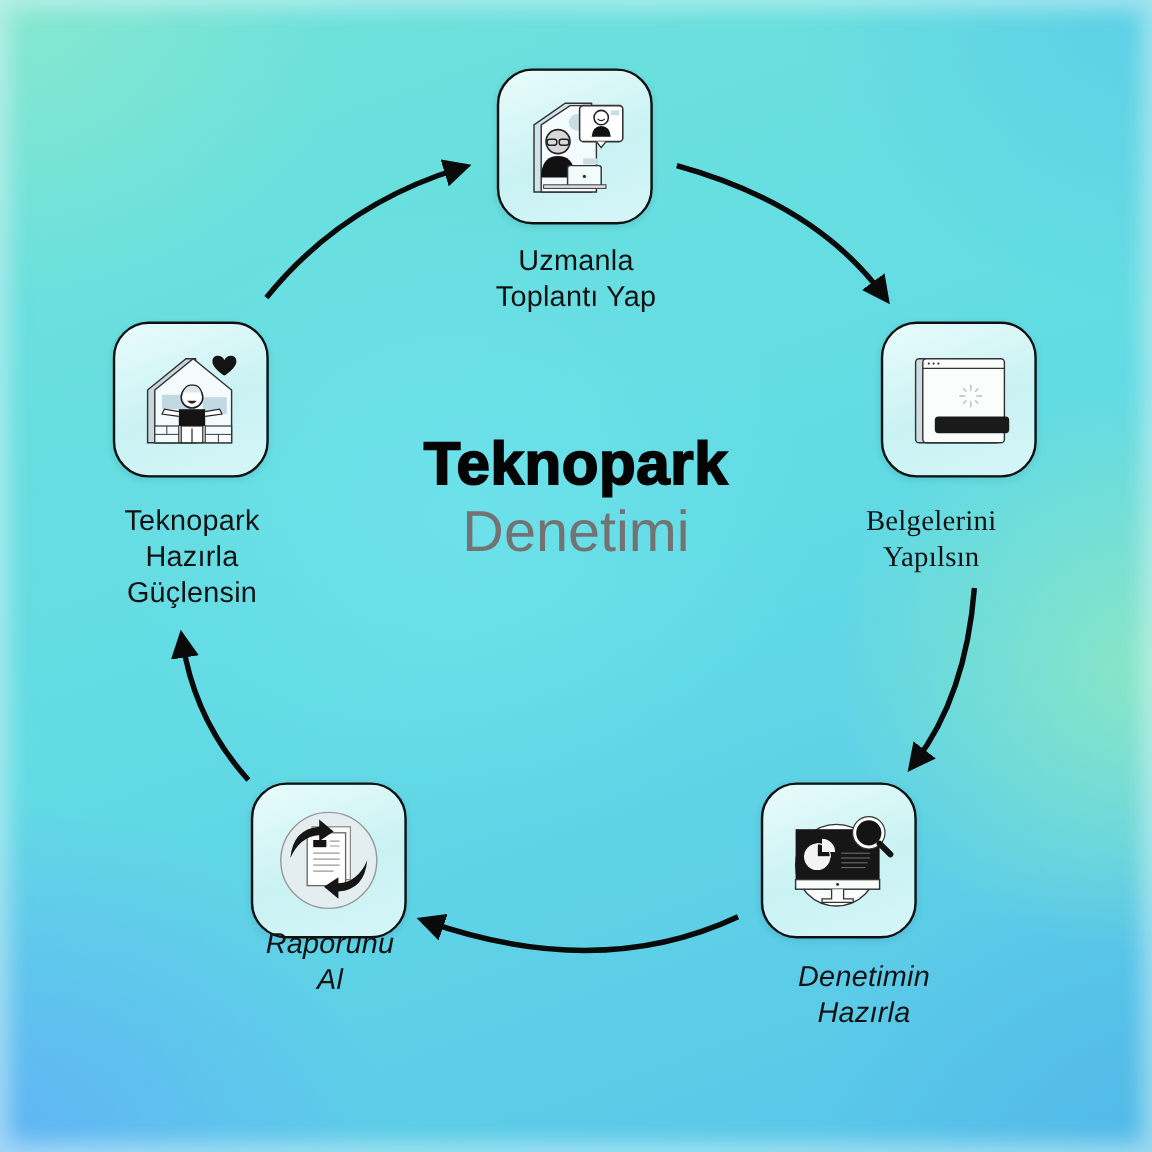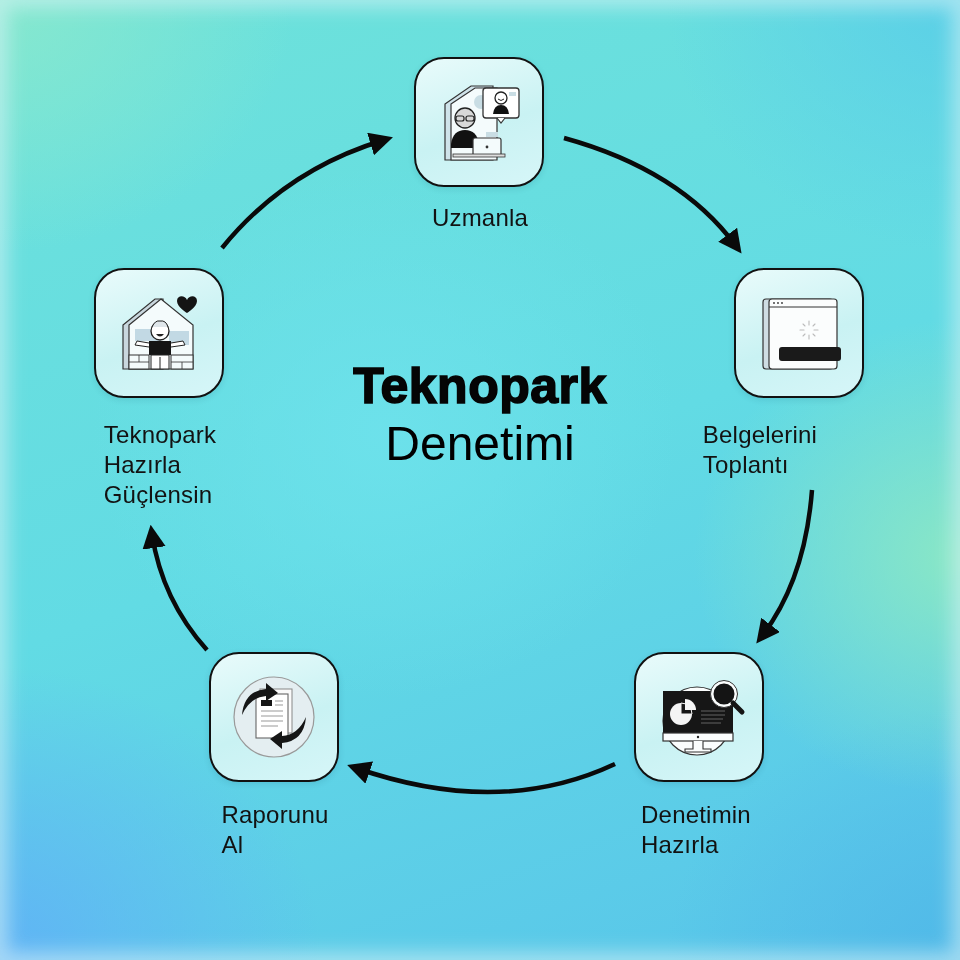--- a/index.html
+++ b/index.html
@@ -30,36 +30,36 @@
     position: absolute; width: 130px; height: 130px;
     border: 2.5px solid #111; border-radius: 30px;
     background: linear-gradient(160deg, #e9fbfb 0%, #c9f2f3 55%, #d6f6f8 100%);
     box-sizing: border-box;
     display: flex; align-items: center; justify-content: center;
     box-shadow: 0 2px 6px rgba(0,60,80,0.12);
   }
   .card svg { width: 96px; height: 96px; }
 
   .label {
-    position: absolute; text-align: left;
+    position: absolute; text-align: center;
     font-size: 24px; line-height: 30px; letter-spacing: 0.2px;
     color: #121212; white-space: nowrap;
     transform: translateX(-50%);
   }
   .title {
     position: absolute; left: 480px; top: 358px; transform: translateX(-50%);
     text-align: center; white-space: nowrap;
   }
   .title .bold {
     display: block; font-weight: 900; font-size: 50px; line-height: 57px;
     letter-spacing: 0.5px; color: #050505;
     -webkit-text-stroke: 1.6px #050505;
   }
   .title .regular {
-    display: block; font-weight: 400; font-size: 48px; line-height: 58px; color: #000000;
+    display: block; font-weight: 400; font-size: 48px; line-height: 58px; color: #737373;
   }
 </style>
 </head>
 <body>
 
 <div class="bg"></div>
 <div class="frame"></div>
 
 <svg class="arrows" viewBox="0 0 960 960">
   <defs>
@@ -95,20 +95,21 @@
     <path d="M66,44 L70,49 L74,44" fill="#fff" stroke="#333" stroke-width="1.2"></path>
     <circle cx="70" cy="24" r="6" fill="#fff" stroke="#222" stroke-width="1.3"></circle>
     <path d="M67,25 Q70,28 73,25" fill="none" stroke="#222" stroke-width="1"></path>
     <path d="M62,40 Q63,31 70,31 Q77,31 78,40 Z" fill="#111"></path>
     <rect x="78" y="18" width="7" height="4" fill="#c9dde4"></rect>
     <rect x="55" y="58" width="12" height="5" fill="#c9dde4"></rect>
   </svg>
 </div>
 <div class="label" style="left:480px; top:203px;">
   <div>Uzmanla</div>
+  <div>Toplantı Yap</div>
 </div>
 
 <div class="card" style="left:734px; top:268px;">
   <svg viewBox="0 0 96 96">
     <rect x="12" y="14" width="70" height="70" rx="3" fill="#cfdde3" stroke="#333" stroke-width="1.2"></rect>
     <rect x="18" y="14" width="68" height="70" rx="3" fill="#fbfdfd" stroke="#333" stroke-width="1.2"></rect>
     <line x1="18" y1="22" x2="86" y2="22" stroke="#333" stroke-width="1"></line>
     <circle cx="23" cy="18" r="0.9" fill="#333"></circle>
       <circle cx="27" cy="18" r="0.9" fill="#333"></circle>
       <circle cx="31" cy="18" r="0.9" fill="#333"></circle>
@@ -118,23 +119,23 @@
       <line x1="49" y1="45" x2="53" y2="45"></line>
         <line x1="63" y1="45" x2="67" y2="45"></line>
       <line x1="52" y1="39" x2="54" y2="41"></line>
         <line x1="62" y1="49" x2="64" y2="51"></line>
       <line x1="52" y1="51" x2="54" y2="49"></line>
         <line x1="62" y1="41" x2="64" y2="39"></line>
     </g>
     <rect x="28" y="62" width="62" height="14" rx="3" fill="#1a1a1a"></rect>
   </svg>
 </div>
-<div class="label" style="left:760px; top:420px;">
+<div class="label" style="left:776px; top:420px;font-family:Liberation Serif, serif;">
   <div>Belgelerini</div>
-  <div>Toplantı</div>
+  <div>Yapılsın</div>
 </div>
 
 <div class="card" style="left:634px; top:652px;">
   <svg viewBox="0 0 96 96">
     <circle cx="46" cy="52" r="34" fill="#fbfdfd" stroke="#333" stroke-width="1.2"></circle>
     <rect x="12" y="22" width="70" height="42" fill="#161616"></rect>
     <rect x="12" y="64" width="70" height="8" fill="#fbfdfd" stroke="#333" stroke-width="1.2"></rect>
     <circle cx="47" cy="68" r="1.2" fill="#222"></circle>
     <path d="M42,72 L42,80 L34,80 L34,83 L60,83 L60,80 L52,80 L52,72" fill="#fbfdfd" stroke="#333" stroke-width="1.1"></path>
     <circle cx="30" cy="45" r="11" fill="#f4f4f4"></circle>
@@ -144,21 +145,21 @@
         <line x1="50" y1="42" x2="74" y2="42"></line>
         <line x1="50" y1="46" x2="74" y2="46"></line>
         <line x1="50" y1="50" x2="72" y2="50"></line>
         <line x1="50" y1="54" x2="70" y2="54"></line>
       </g>
     <circle cx="73" cy="25" r="12" fill="#141414" stroke="#fbfdfd" stroke-width="3"></circle>
     <circle cx="73" cy="25" r="13.5" fill="none" stroke="#333" stroke-width="1"></circle>
     <line x1="82" y1="34" x2="91" y2="43" stroke="#141414" stroke-width="5" stroke-linecap="round"></line>
   </svg>
 </div>
-<div class="label" style="left:696px; top:800px;">
+<div class="label" style="left:720px; top:800px;font-style:italic;">
   <div>Denetimin</div>
   <div>Hazırla</div>
 </div>
 
 <div class="card" style="left:209px; top:652px;">
   <svg viewBox="0 0 96 96">
     <circle cx="48" cy="48" r="40" fill="#e4eef1" stroke="#999" stroke-width="1.2"></circle>
     <rect x="34" y="20" width="32" height="44" fill="#fafafa" stroke="#888" stroke-width="1"></rect>
     <rect x="30" y="25" width="32" height="44" fill="#ffffff" stroke="#666" stroke-width="1.1"></rect>
     <rect x="35" y="31" width="11" height="6" fill="#161616"></rect>
@@ -167,21 +168,21 @@
         <line x1="49" y1="36" x2="57" y2="36"></line>
         <line x1="35" y1="42" x2="57" y2="42"></line>
         <line x1="35" y1="47" x2="57" y2="47"></line>
         <line x1="35" y1="52" x2="57" y2="52"></line>
         <line x1="35" y1="57" x2="52" y2="57"></line>
       </g>
     <path d="M16,46 Q18,22 40,20 L40,14 L52,24 L40,32 L40,27 Q24,28 16,46 Z" fill="#161616"></path>
     <path d="M80,48 Q78,72 56,74 L56,80 L44,70 L56,62 L56,67 Q72,66 80,48 Z" fill="#161616"></path>
   </svg>
 </div>
-<div class="label" style="left:275px; top:800px;">
+<div class="label" style="left:275px; top:772px;font-style:italic;">
   <div>Raporunu</div>
   <div>Al</div>
 </div>
 
 <div class="card" style="left:94px; top:268px;">
   <svg viewBox="0 0 96 96">
     <path d="M12,40 L44,14 L52,14 L52,84 L12,84 Z" fill="#c9d7de" stroke="#333" stroke-width="1.2"></path>
     <path d="M18,40 L50,14 L82,40 L82,84 L18,84 Z" fill="#f4fbfc" stroke="#333" stroke-width="1.2"></path>
     <rect x="24" y="44" width="26" height="12" fill="#c2d9e4"></rect>
     <rect x="58" y="46" width="20" height="14" fill="#c2d9e4"></rect>

